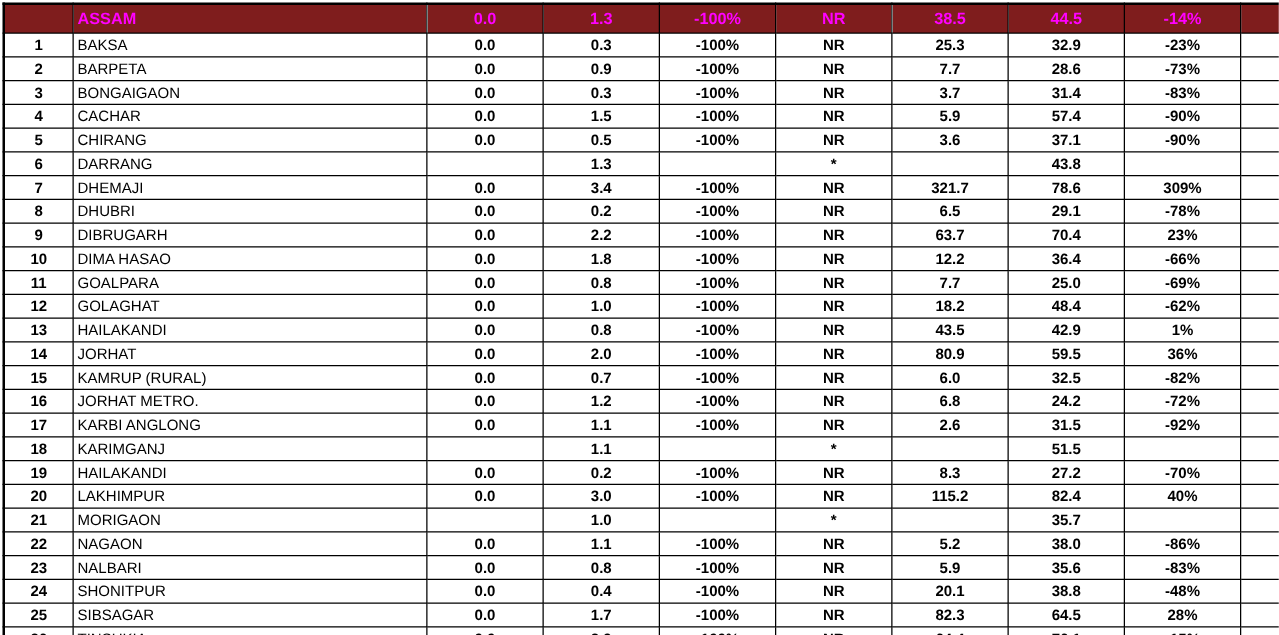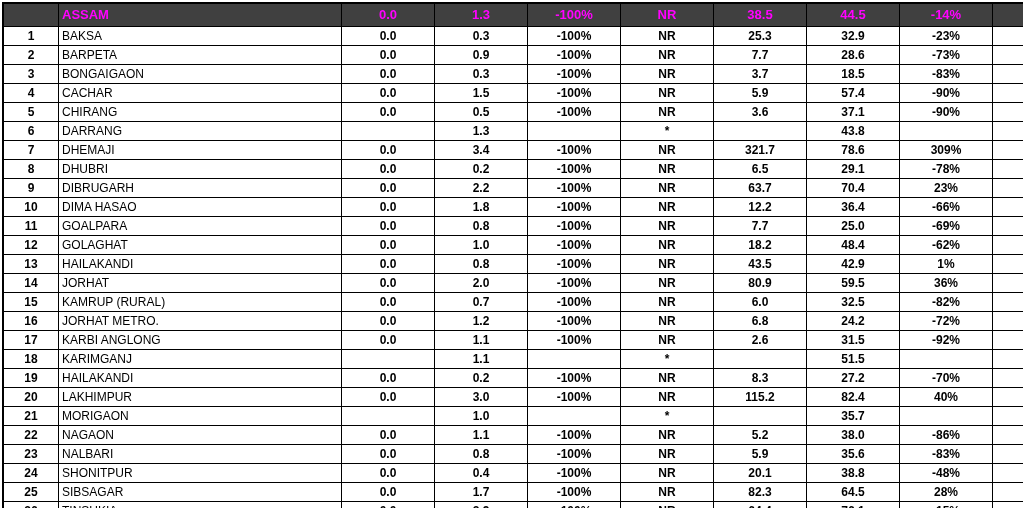--- a/index.html
+++ b/index.html
@@ -34,21 +34,21 @@
     font-family: "Liberation Sans", sans-serif;
     overflow: hidden;
     white-space: nowrap;
   }
   
   tr.header-row th {
     color: #ff00ff;
     font-weight: bold;
     font-size: 13px;
     height: 22px;
-    background: #404040;
+    background: #7f1d1d;
   }
   th.h-sl { width: 48px; }
   th.h-name, td.c-name { text-align: left; }
   th.h-name { width: 276px; padding-left: 8px; }
   th.h-num { width: 86px; text-align: center; }
   th.h-nr  { width: 86px; text-align: center; }
   th.h-cat { width: 80px; text-align: center; }
 
   td.c-sl {
     width: 48px;
@@ -120,21 +120,21 @@
           <td class="c-cat">LD</td>
         </tr>
         <tr>
           <td class="c-sl">3</td>
           <td class="c-name">BONGAIGAON</td>
           <td class="c-num">0.0</td>
           <td class="c-num">0.3</td>
           <td class="c-num">-100%</td>
           <td class="c-num">NR</td>
           <td class="c-num">3.7</td>
-          <td class="c-num">18.5</td>
+          <td class="c-num">31.4</td>
           <td class="c-num">-83%</td>
           <td class="c-cat">LD</td>
         </tr>
         <tr>
           <td class="c-sl">4</td>
           <td class="c-name">CACHAR</td>
           <td class="c-num">0.0</td>
           <td class="c-num">1.5</td>
           <td class="c-num">-100%</td>
           <td class="c-num">NR</td>

